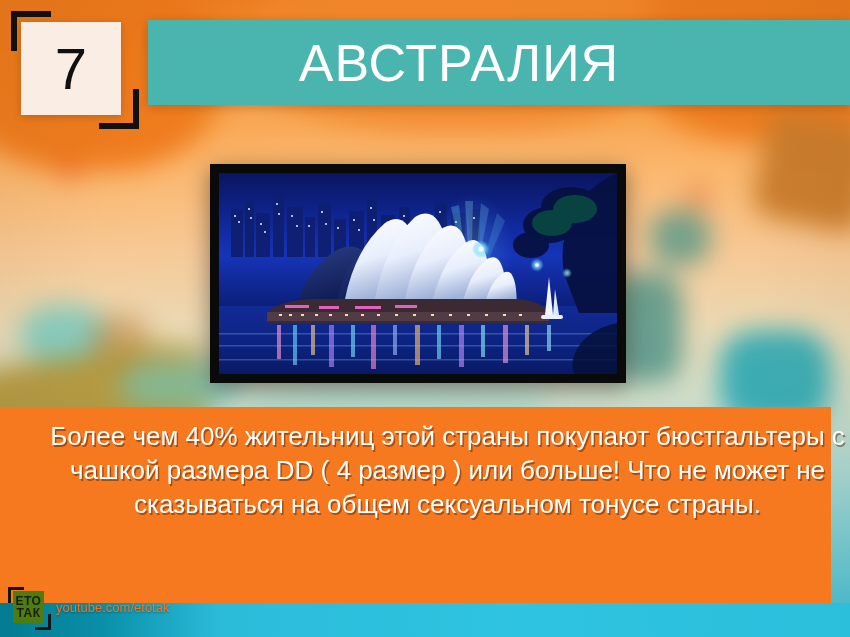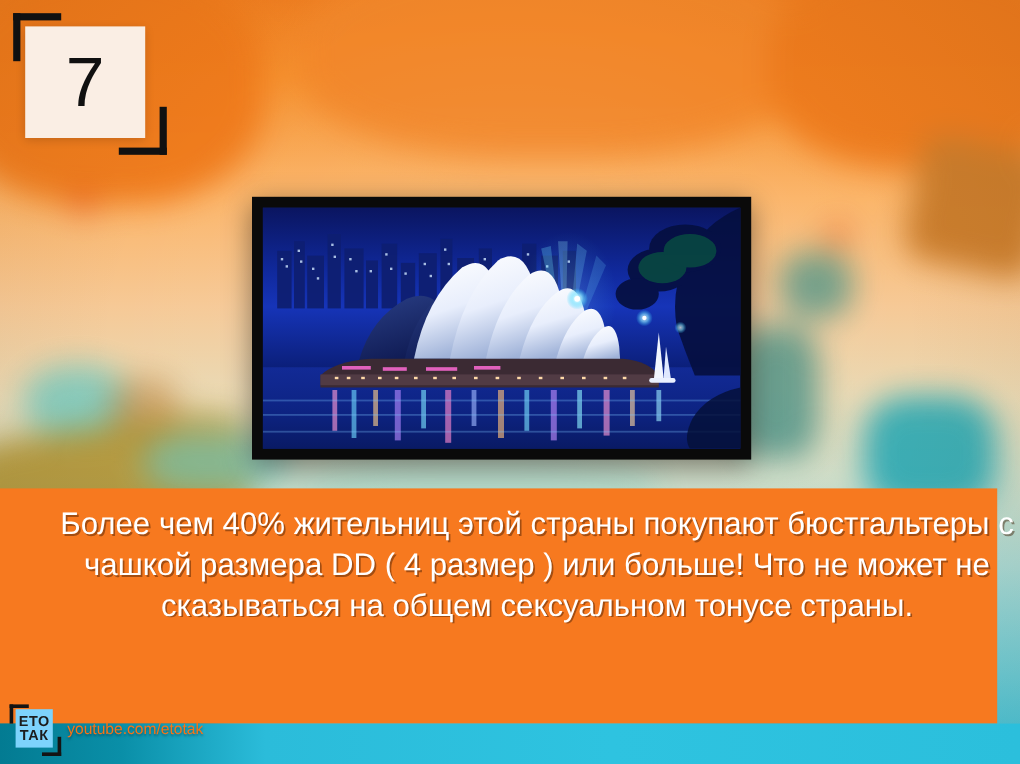--- a/index.html
+++ b/index.html
@@ -183,21 +183,21 @@
   }
   .wm-badge {
     position: relative;
     width: 40px;
     height: 40px;
   }
   .wm-box {
     position: absolute;
     left: 5px; top: 4px;
     width: 31px; height: 32px;
-    background: #7dd3fc;
+    background: #4d7c0f;
     display: flex;
     flex-direction: column;
     align-items: center;
     justify-content: center;
     line-height: 1;
   }
   .wm-box span {
     color: #1c1c1c;
     font-size: 12px;
     font-weight: 700;
@@ -238,20 +238,23 @@
     <div class="blob" style="left:20px;top:305px;width:90px;height:60px;background:#58c4c0;opacity:.7;border-radius:45%;"></div>
     <div class="blob" style="left:90px;top:315px;width:60px;height:50px;background:#b9772c;opacity:.55;border-radius:45%;"></div>
     <div class="blob" style="left:-30px;top:355px;width:240px;height:90px;background:#a8800e;opacity:.75;border-radius:20%;transform:rotate(-8deg);"></div>
     <div class="blob" style="left:120px;top:360px;width:120px;height:50px;background:#5fc6c2;opacity:.6;border-radius:40%;"></div>
     <div class="blob" style="left:250px;top:380px;width:300px;height:60px;background:#8fd0c4;opacity:.45;border-radius:40%;"></div>
     <div class="blob" style="left:-20px;top:560px;width:200px;height:90px;background:#0a7f96;opacity:.9;border-radius:24%;"></div>
     <div class="blob" style="left:560px;top:585px;width:180px;height:70px;background:#25b6d4;opacity:.7;border-radius:30%;"></div>
   </div>
   <div class="bg-vignette"></div>
 
+  <div class="title-bar">
+    <div class="title-text">АВСТРАЛИЯ</div>
+  </div>
 
   <div class="badge-wrap">
     <div class="bracket bracket-tl"></div>
     <div class="bracket bracket-br"></div>
     <div class="badge-box">
       <div class="badge-num">7</div>
     </div>
   </div>
 
   <div class="tv-frame">

